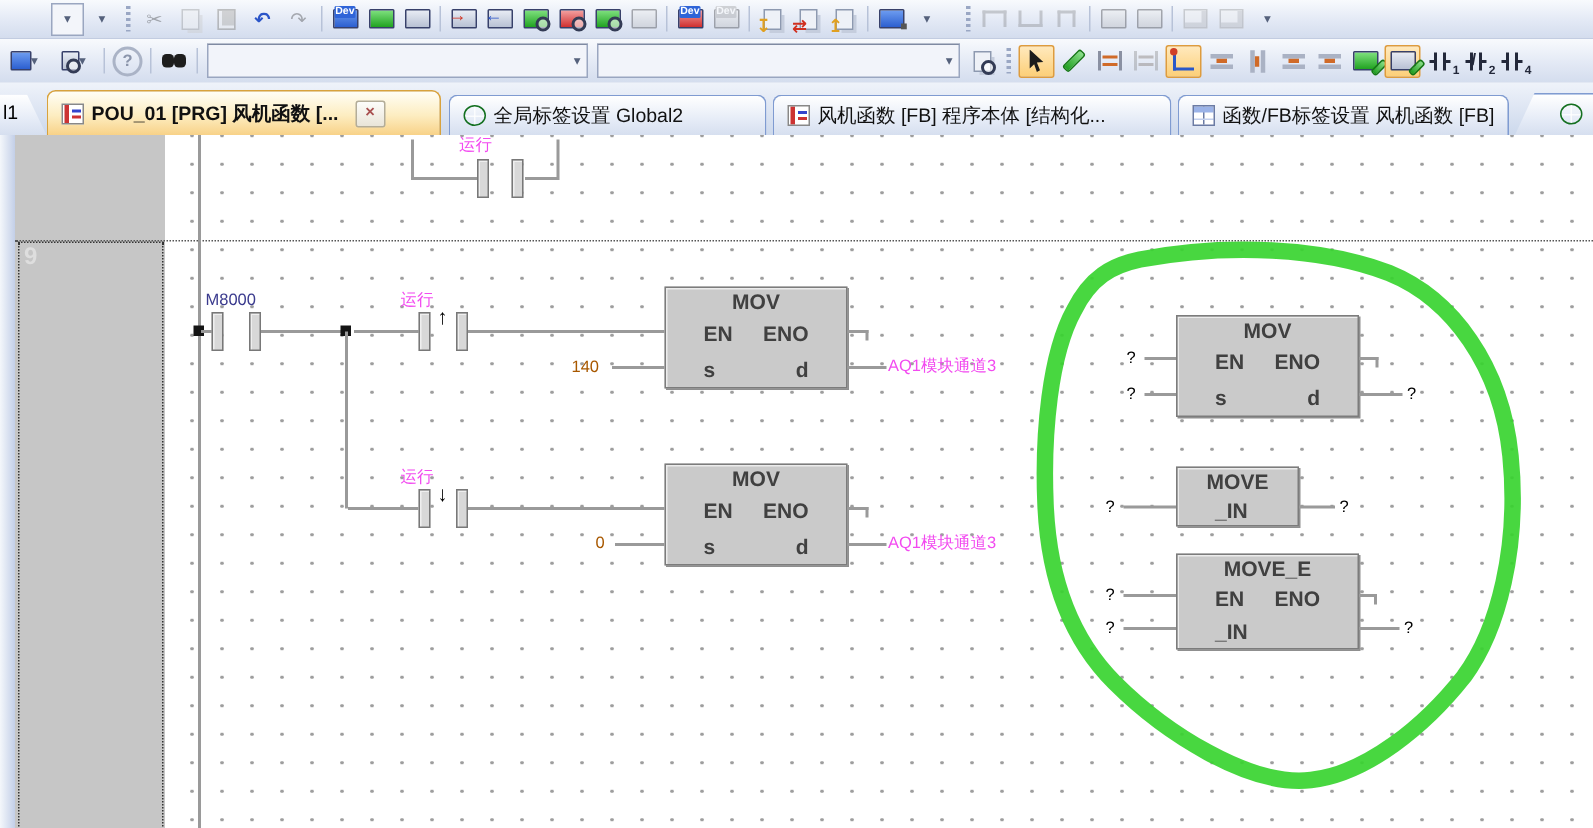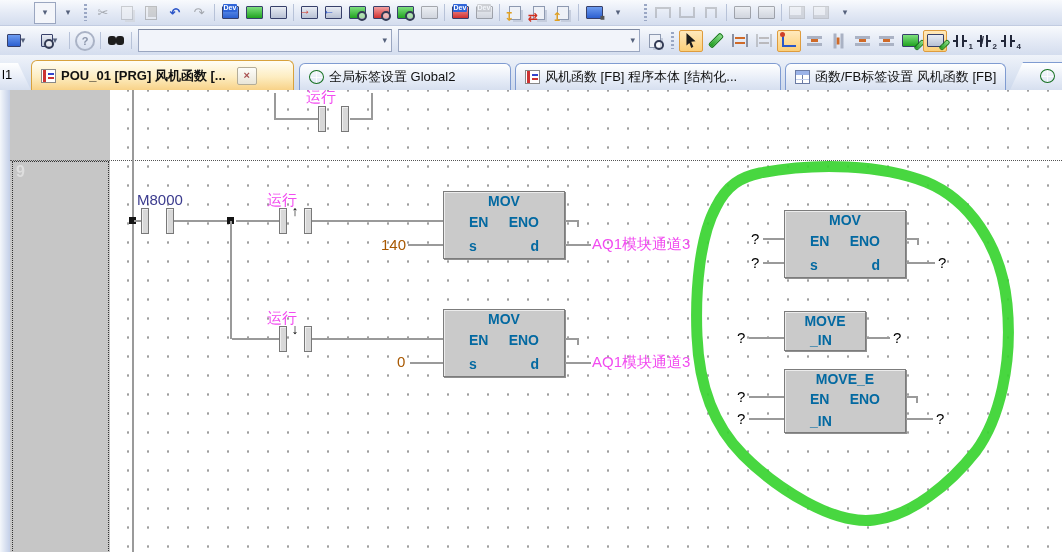--- a/index.html
+++ b/index.html
@@ -105,28 +105,28 @@
   .netsep{position:absolute;left:10px;top:70px;width:1052px;height:0;border-top:1px dotted #555;}
   .selbox{position:absolute;left:12px;top:71px;width:95px;height:391px;
      border:1px dotted #333;border-bottom:none;}
   .rail{position:absolute;left:132px;top:0;width:2px;height:462px;background:#9a9a9a;}
   .num{position:absolute;left:16px;top:73px;font-size:16px;font-weight:bold;color:#dedede;}
   .wh{position:absolute;height:2px;background:#9a9a9a;}
   .wv{position:absolute;width:2px;background:#9a9a9a;}
   .cbar{position:absolute;width:8px;height:26px;background:#d8d8d8;border:1px solid #787878;
         box-sizing:border-box;box-shadow:inset 1px 1px 0 #efefef;}
   .jdot{position:absolute;width:7px;height:7px;background:#141414;}
-  .lbl{position:absolute;font-size:15px;line-height:16px;white-space:nowrap;}
+  .lbl{position:absolute;font-size:11px;line-height:16px;white-space:nowrap;}
   .dev{color:#3b3b8e;}
   .cmt{color:#f24bf0;}
   .konst{color:#a85800;}
   .q{color:#000;}
   .edge{width:16px;text-align:center;font-size:14px;font-weight:bold;color:#000;}
   .fb{position:absolute;width:120px;background:#cacaca;border:1px solid #7c7c7c;
-      box-shadow:1px 1px 0 #8f8f8f,inset 1px 1px 0 #ececec;font-size:14px;font-weight:bold;color:#0369a1;}
+      box-shadow:1px 1px 0 #8f8f8f,inset 1px 1px 0 #ececec;font-size:14px;font-weight:bold;color:#404040;}
   .fb .t{height:18px;line-height:18px;text-align:center;}
   .fb .r{height:24px;line-height:24px;display:flex;justify-content:space-between;padding:0 25px;}
   .circ{position:absolute;left:0;top:0;pointer-events:none;}
 </style>
 </head>
 <body>
 
 <div class="app">
 
   <div class="tb tb1">

